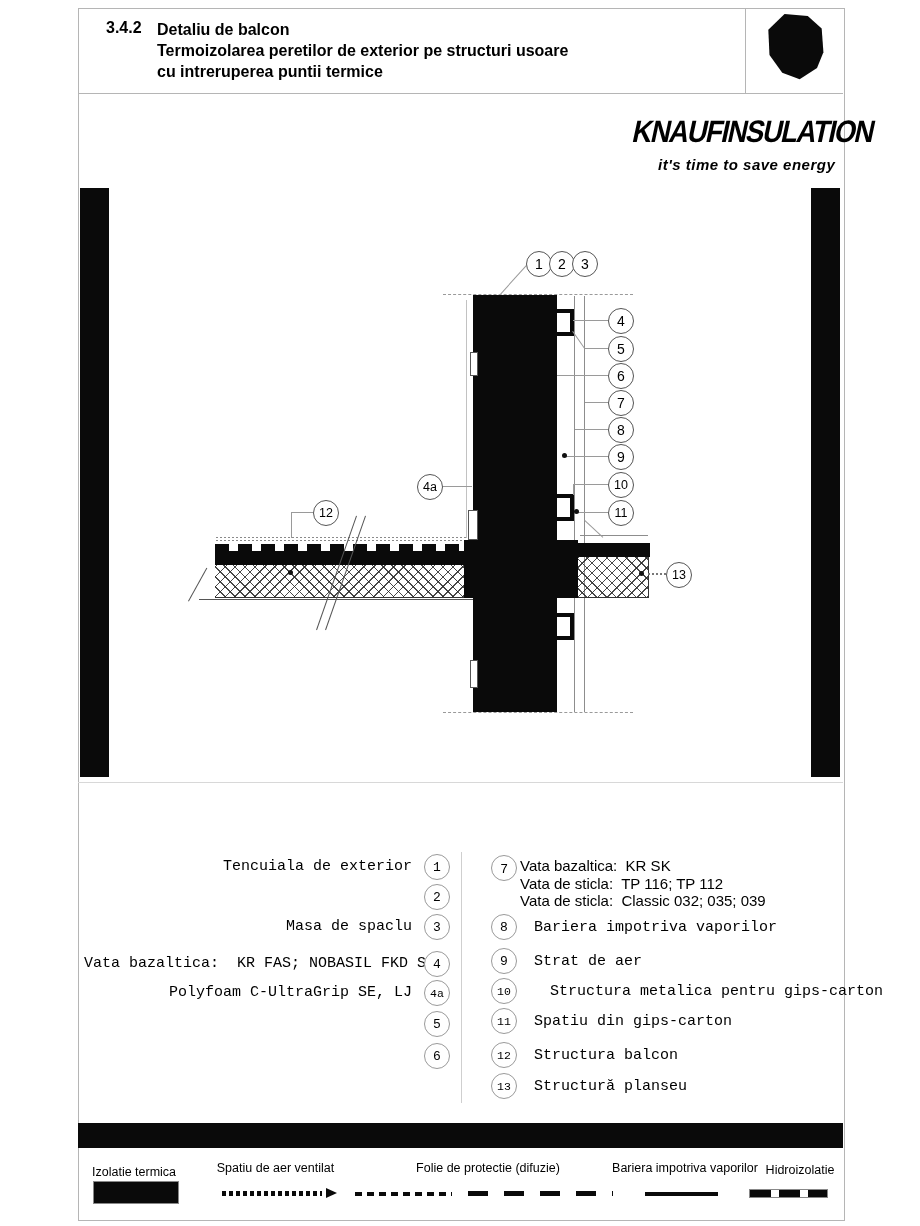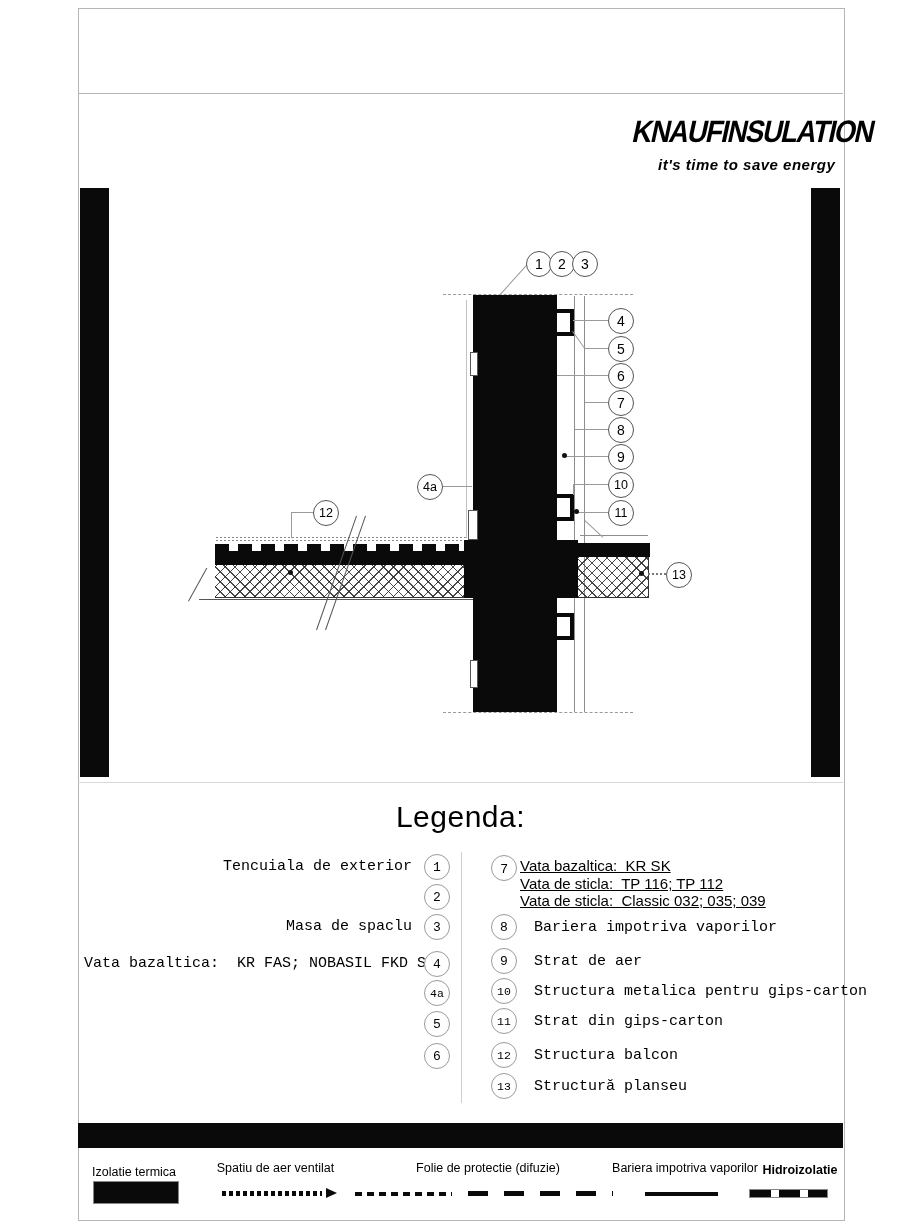--- a/index.html
+++ b/index.html
@@ -39,38 +39,48 @@
   .co{width:24px;height:24px;border-radius:50%;border:1.4px solid #555;background:#fff;
       display:flex;align-items:center;justify-content:center;font-size:14px;line-height:1;}
   .co.small{font-size:12.5px;}
   
   .leg-title{font-size:30px;letter-spacing:.5px;}
   .leg-row{position:absolute;height:24px;display:flex;align-items:center;font-family:Liberation Mono, monospace;}
   .leg-co{width:24px;height:24px;border-radius:50%;border:1px solid #9a9a9a;background:#fff;
           display:flex;align-items:center;justify-content:center;font-size:13px;flex:0 0 auto;}
   .leg-text{font-size:15px;white-space:pre;}
   .leg-left-text{position:absolute;left:0;width:328px;text-align:right;font-size:15px;white-space:pre;top:3px;}
-  .leg7-line{font-size:15px;line-height:17.5px;white-space:pre;text-decoration:underline;}
+  .leg7-line{font-size:15px;line-height:17.5px;white-space:pre;}
   
   .foot-label{font-size:12.5px;white-space:nowrap;}
   .sym-dots{height:5px;background-image:repeating-linear-gradient(90deg,#0a0a0a 0 4px,transparent 4px 7px);}
   .sym-arrow{width:0;height:0;border-left:11px solid #0a0a0a;border-top:5px solid transparent;border-bottom:5px solid transparent;}
   .sym-finedash{height:4px;background-image:repeating-linear-gradient(90deg,#0a0a0a 0 7px,transparent 7px 12px);}
   .sym-coarsedash{height:5px;background-image:repeating-linear-gradient(90deg,#0a0a0a 0 20px,transparent 20px 36px);}
   .sym-solid{height:4px;background:#0a0a0a;}
   .sym-thickdash{height:7px;background-image:repeating-linear-gradient(90deg,#0a0a0a 0 21px,#fff 21px 29px);border:1px solid #888;}
   .sym-rect{background:#0a0a0a;border:1px solid #888;}
 </style>
 </head>
 <body>
 
 <div id="page">
 
   <div class="abs frame" style="left:78px;top:8px;width:765px;height:1211px;"></div>
 
+  <div class="abs" style="left:78px;top:8px;width:765px;height:85px;">
+    <div class="abs hdr-num" style="left:28px;top:11px;">3.4.2</div>
+    <div class="abs hdr-title" style="left:79px;top:11px;width:560px;">
+      <div>Detaliu de balcon</div>
+      <div>Termoizolarea peretilor de exterior pe structuri usoare</div>
+      <div>cu intreruperea puntii termice</div>
+    </div>
+    <div class="abs vline" style="left:667px;top:0;height:85px;"></div>
+    <div class="abs octagon" style="left:688px;top:6px;width:58px;height:66px;"></div>
+  </div>
   <div class="abs hline" style="left:78px;top:93px;width:765px;"></div>
 
   <div class="abs brand-logo" style="left:608px;top:114px;width:210px;text-align:right;">KNAUFINSULATION</div>
   <div class="abs brand-tag" style="left:658px;top:156px;width:160px;text-align:right;">it's time to save energy</div>
 
   <div class="abs" style="left:0;top:0;width:920px;height:790px;">
 
     <div class="abs black" style="left:80px;top:188px;width:29px;height:589px;"></div>
     <div class="abs black" style="left:811px;top:188px;width:29px;height:589px;"></div>
 
@@ -166,21 +176,20 @@
       </div>
     <div class="abs co small" style="left:313px;top:500px;">
         <span>12</span>
       </div>
     <div class="abs co small" style="left:666px;top:562px;">
         <span>13</span>
       </div>
   </div>
 
   <div class="abs hline" style="left:78px;top:782px;width:765px;background:#d8d8d8;"></div>
-  <div class="abs leg-title" style="left:78px;top:800px;width:765px;text-align:center;">Legenda:</div>
   <div class="abs vline" style="left:461px;top:852px;height:251px;background:#cfcfcf;"></div>
 
   <div class="abs" style="left:84px;top:0;width:370px;height:1120px;">
     <div class="leg-row" style="left:0;top:855px;width:368px;">
       <div class="leg-left-text">Tencuiala de exterior</div>
       <div class="leg-co" style="position:absolute;left:340px;">
           <span>1</span>
         </div>
     </div>
     <div class="leg-row" style="left:0;top:885px;width:368px;">
@@ -194,20 +203,21 @@
           <span>3</span>
         </div>
     </div>
     <div class="leg-row" style="left:0;top:952px;width:368px;">
       <div class="leg-left-text">Vata bazaltica:  KR FAS; NOBASIL FKD S</div>
       <div class="leg-co" style="position:absolute;left:340px;">
           <span>4</span>
         </div>
     </div>
     <div class="leg-row" style="left:0;top:981px;width:368px;">
+      <div class="leg-left-text">Polyfoam C-UltraGrip SE, LJ</div>
       <div class="leg-co" style="position:absolute;left:340px;font-size:11.5px;">
           <span>4a</span>
         </div>
     </div>
     <div class="leg-row" style="left:0;top:1012px;width:368px;">
       <div class="leg-co" style="position:absolute;left:340px;">
           <span>5</span>
         </div>
     </div>
     <div class="leg-row" style="left:0;top:1044px;width:368px;">
@@ -237,27 +247,27 @@
     <div class="leg-row" style="left:0;top:949px;width:340px;">
       <div class="leg-co">
           <span>9</span>
         </div>
       <div class="leg-text" style="margin-left:17px;">Strat de aer</div>
     </div>
     <div class="leg-row" style="left:0;top:979px;width:340px;">
       <div class="leg-co" style="font-size:11.5px;">
           <span>10</span>
         </div>
-      <div class="leg-text" style="margin-left:17px;">Structura metalica pentru gips-carton</div>
+      <div class="leg-text" style="margin-left:33px;">Structura metalica pentru gips-carton</div>
     </div>
     <div class="leg-row" style="left:0;top:1009px;width:340px;">
       <div class="leg-co" style="font-size:11.5px;">
           <span>11</span>
         </div>
-      <div class="leg-text" style="margin-left:17px;">Strat din gips-carton</div>
+      <div class="leg-text" style="margin-left:17px;">Spatiu din gips-carton</div>
     </div>
     <div class="leg-row" style="left:0;top:1043px;width:340px;">
       <div class="leg-co" style="font-size:11.5px;">
           <span>12</span>
         </div>
       <div class="leg-text" style="margin-left:17px;">Structura balcon</div>
     </div>
     <div class="leg-row" style="left:0;top:1074px;width:340px;">
       <div class="leg-co" style="font-size:11.5px;">
           <span>13</span>
@@ -286,18 +296,18 @@
       <div class="abs sym-finedash" style="left:277px;top:44px;width:97px;"></div>
       <div class="abs sym-coarsedash" style="left:390px;top:43px;width:145px;"></div>
     </div>
 
     <div>
       <div class="abs foot-label" style="left:487px;top:13px;width:240px;text-align:center;">Bariera impotriva vaporilor</div>
       <div class="abs sym-solid" style="left:567px;top:44px;width:73px;"></div>
     </div>
 
     <div>
-      <div class="abs foot-label" style="left:642px;top:15px;width:160px;text-align:center;font-weight:bold;">Hidroizolatie</div>
+      <div class="abs foot-label" style="left:642px;top:15px;width:160px;text-align:center;">Hidroizolatie</div>
       <div class="abs sym-thickdash" style="left:671px;top:41px;width:77px;"></div>
     </div>
   </div>
 
 </div>
 
 </body></html>

